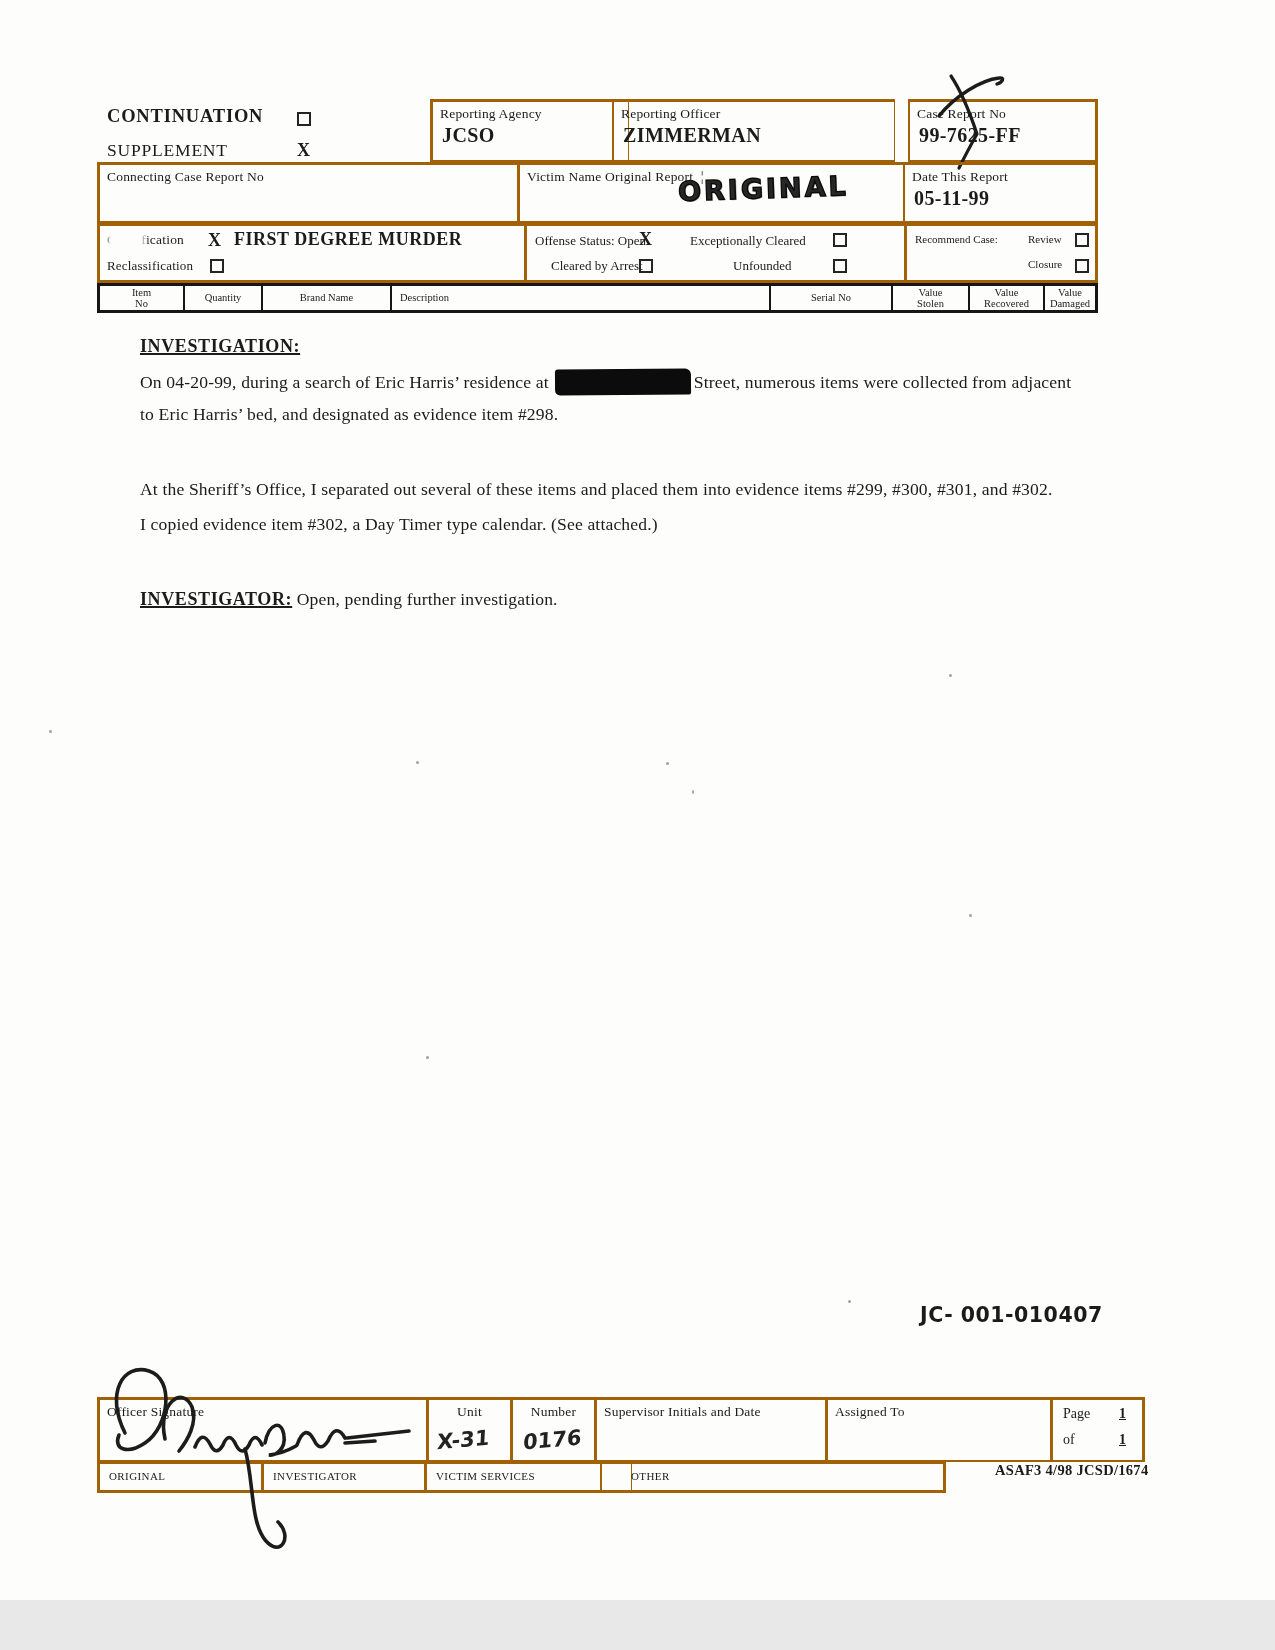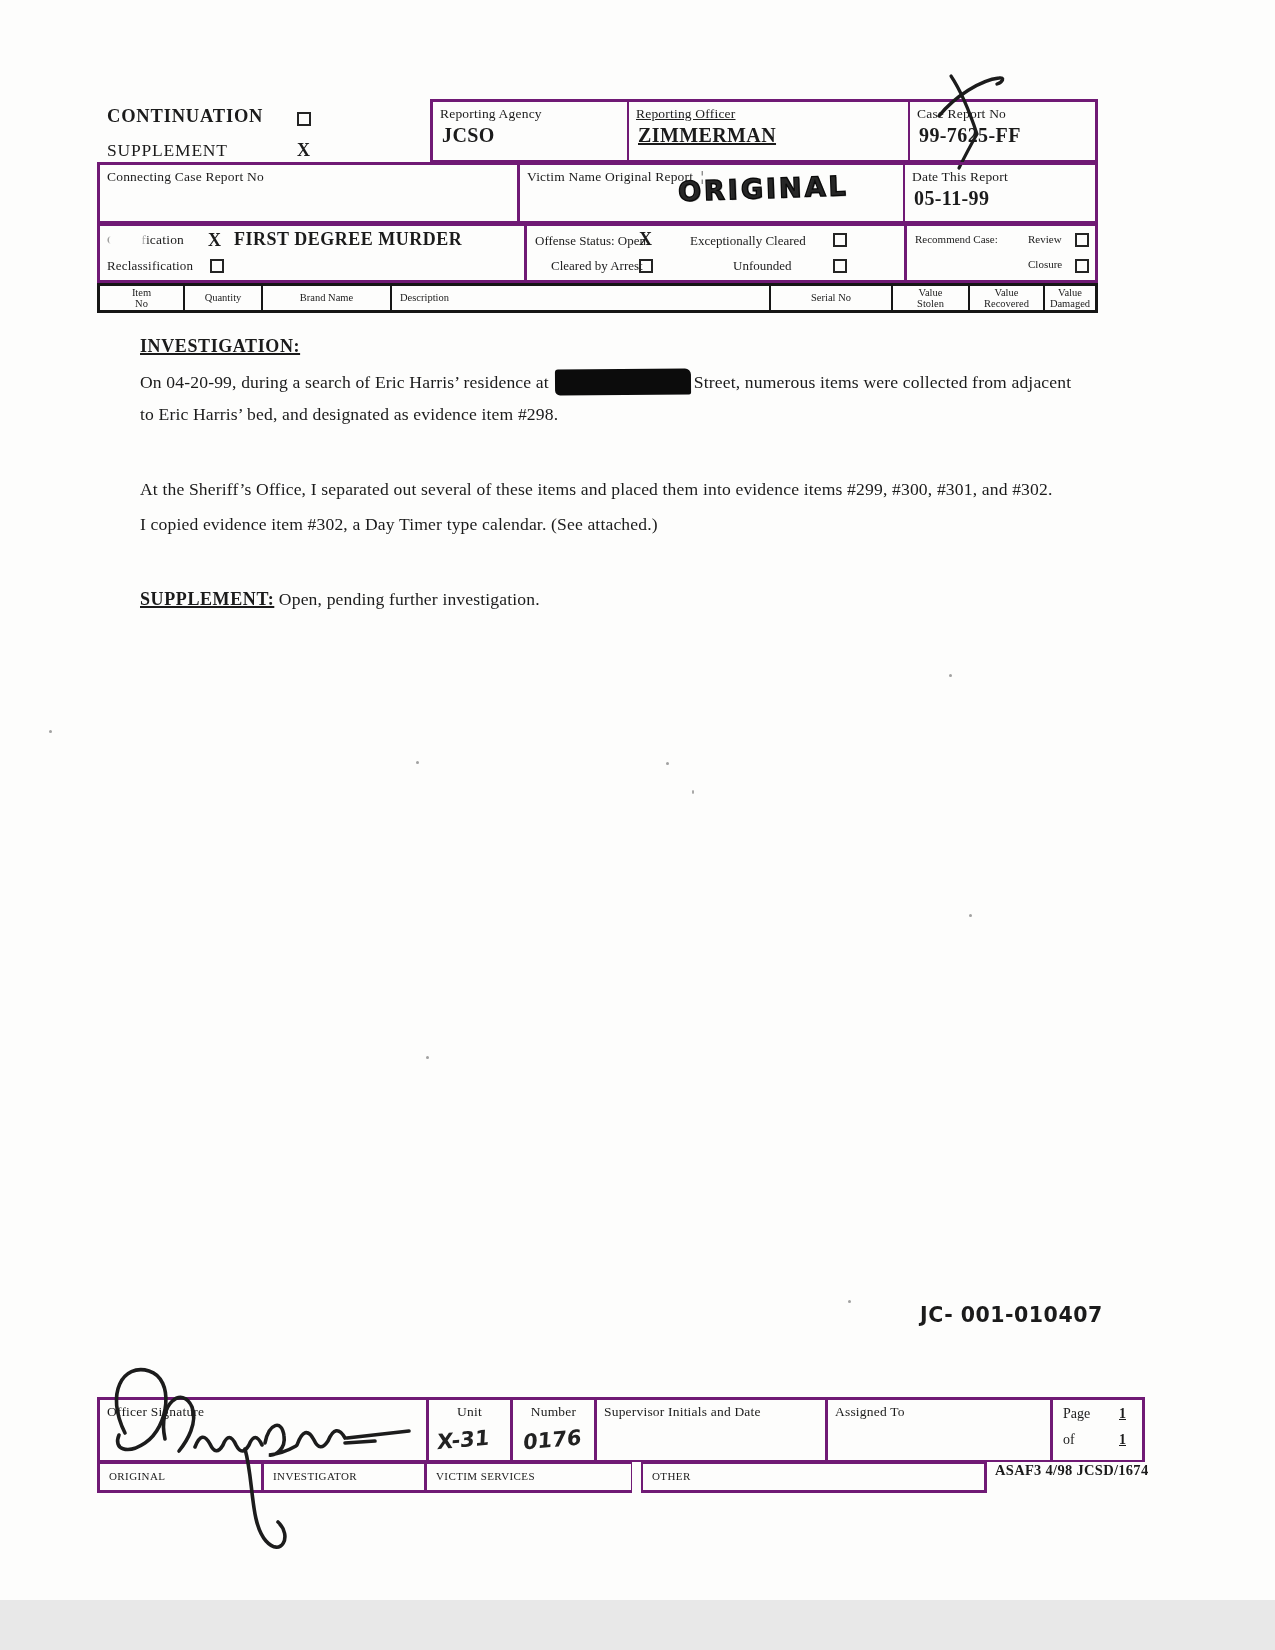--- a/index.html
+++ b/index.html
@@ -1,19 +1,19 @@
 <!DOCTYPE html>
 <html><head>
 <meta charset="utf-8">
 <style>
   html,body{margin:0;padding:0;background:#e8e8e8;}
   .page{position:relative;width:1275px;height:1600px;background:#fdfdfc;margin:0 auto;
         font-family:"Liberation Serif", serif;color:#1b1b1b;overflow:hidden;}
   .abs{position:absolute;}
-  .cell{position:absolute;border:2px solid #701a75;box-sizing:border-box;}
+  .cell{position:absolute;border:2px solid #a16207;box-sizing:border-box;}
   .lbl{font-size:13.5px;padding:4px 0 0 7px;letter-spacing:.2px;}
   .val{font-weight:bold;font-size:20px;padding:2px 0 0 9px;letter-spacing:.4px;}
   .chk{display:inline-block;width:10px;height:10px;border:2px solid #242424;vertical-align:-1px;}
   .xmark{font-size:18px;font-weight:600;}
   .bodyline{position:absolute;left:140px;width:975px;font-size:17.6px;letter-spacing:.15px;white-space:nowrap;}
   .heading{font-weight:bold;font-size:18px;text-decoration:underline;text-decoration-thickness:2px;letter-spacing:.6px;}
   .redact{display:inline-block;width:136px;height:26px;background:#0c0c0c;vertical-align:-7px;
           border-radius:3px 6px 2px 5px;transform:rotate(-.4deg);margin:0 3px 0 6px;}
   .colhead{font-size:10.5px;text-align:center;white-space:pre-line;line-height:1.05;
            display:flex;align-items:center;justify-content:center;height:100%;}
@@ -44,21 +44,21 @@
     <div style="position:relative;height:30px;">
       <span style="font-size:17.5px;letter-spacing:.8px;">SUPPLEMENT</span>
       <span class="xmark" style="position:absolute;left:190px;top:0;">X</span>
     </div>
   </div>
 
   <div class="cell" style="left:430px;top:99px;width:199px;height:63px;border-width:3px 1px 2px 3px;">
     <div class="lbl">Reporting Agency</div>
     <div class="val">JCSO</div>
   </div>
-  <div class="cell" style="left:627px;top:99px;width:283px;height:63px;border-width:3px 1px 2px 2px;text-decoration:underline;">
+  <div class="cell" style="left:612px;top:99px;width:283px;height:63px;border-width:3px 1px 2px 2px;">
     <div class="lbl">Reporting Officer</div>
     <div class="val">ZIMMERMAN</div>
   </div>
   <div class="cell" style="left:908px;top:99px;width:190px;height:63px;border-width:3px 3px 2px 2px;">
     <div class="lbl">Case Report No</div>
     <div class="val">99-7625-FF</div>
   </div>
 
   <svg class="abs" style="left:925px;top:68px;" width="90" height="110" viewBox="0 0 90 110">
     <path d="M14,48 C30,28 56,12 74,10 C80,9 78,14 72,16" fill="none" stroke="#1c1c1c" stroke-width="3.4" stroke-linecap="round"></path>
@@ -150,21 +150,21 @@
 
   <div class="bodyline" style="top:369px;">
     <span>On 04-20-99, during a search of Eric Harris’ residence at</span><span class="redact"></span><span>Street, numerous items were collected from adjacent</span>
   </div>
   <div class="bodyline" style="top:404px;">to Eric Harris’ bed, and designated as evidence item #298.</div>
 
   <div class="bodyline" style="top:479px;">At the Sheriff’s Office, I separated out several of these items and placed them into evidence items #299, #300, #301, and #302.</div>
   <div class="bodyline" style="top:514px;">I copied evidence item #302, a Day Timer type calendar.  (See attached.)</div>
 
   <div class="bodyline" style="top:589px;">
-    <span class="heading">SUPPLEMENT:</span><span> Open, pending further investigation.</span>
+    <span class="heading">INVESTIGATOR:</span><span> Open, pending further investigation.</span>
   </div>
 
   <div class="abs docnum" style="left:920px;top:1303px;">JC- 001-010407</div>
 
   <div class="dot" style="left:949px;top:674px;width:3px;height:3px;"></div>
   <div class="dot" style="left:416px;top:761px;width:3px;height:3px;"></div>
   <div class="dot" style="left:666px;top:762px;width:3px;height:3px;"></div>
   <div class="dot" style="left:692px;top:790px;width:2px;height:4px;"></div>
   <div class="dot" style="left:969px;top:914px;width:3px;height:3px;"></div>
   <div class="dot" style="left:426px;top:1056px;width:3px;height:3px;"></div>
@@ -201,21 +201,21 @@
 
   <div class="cell" style="left:97px;top:1462px;width:165px;height:31px;border-width:2px 1px 3px 3px;">
     <div class="copylbl">ORIGINAL</div>
   </div>
   <div class="cell" style="left:262px;top:1462px;width:163px;height:31px;border-width:2px 1px 3px 2px;">
     <div class="copylbl">INVESTIGATOR</div>
   </div>
   <div class="cell" style="left:425px;top:1462px;width:207px;height:31px;border-width:2px 1px 3px 2px;">
     <div class="copylbl">VICTIM SERVICES</div>
   </div>
-  <div class="cell" style="left:641px;top:1462px;width:346px;height:31px;border-width:2px 3px 3px 2px;">
+  <div class="cell" style="left:600px;top:1462px;width:346px;height:31px;border-width:2px 3px 3px 2px;padding-left:20px;">
     <div class="copylbl">OTHER</div>
   </div>
   <div class="abs" style="left:995px;top:1462px;font-weight:bold;font-size:14.5px;letter-spacing:.3px;">ASAF3 4/98 JCSD/1674</div>
 
   <svg class="abs" style="left:95px;top:1335px;" width="360" height="215" viewBox="0 0 360 215">
     <g fill="none" stroke="#1c1c1c" stroke-width="3.6" stroke-linecap="round">
       <path d="M30,98 C10,58 28,28 54,36 C80,44 74,92 50,108 C32,120 18,114 24,100"></path>
       <path d="M70,104 C62,68 88,50 97,72 C103,88 92,106 84,116"></path>
       <path d="M100,112 q7,-18 15,-3 q6,13 13,1 q6,-15 13,0 q6,12 13,0 q6,-15 13,0"></path>
       <path d="M170,108 c4,-20 17,-24 19,-7 c2,13 -9,20 -15,19 c9,-1 20,-5 27,-9"></path>

